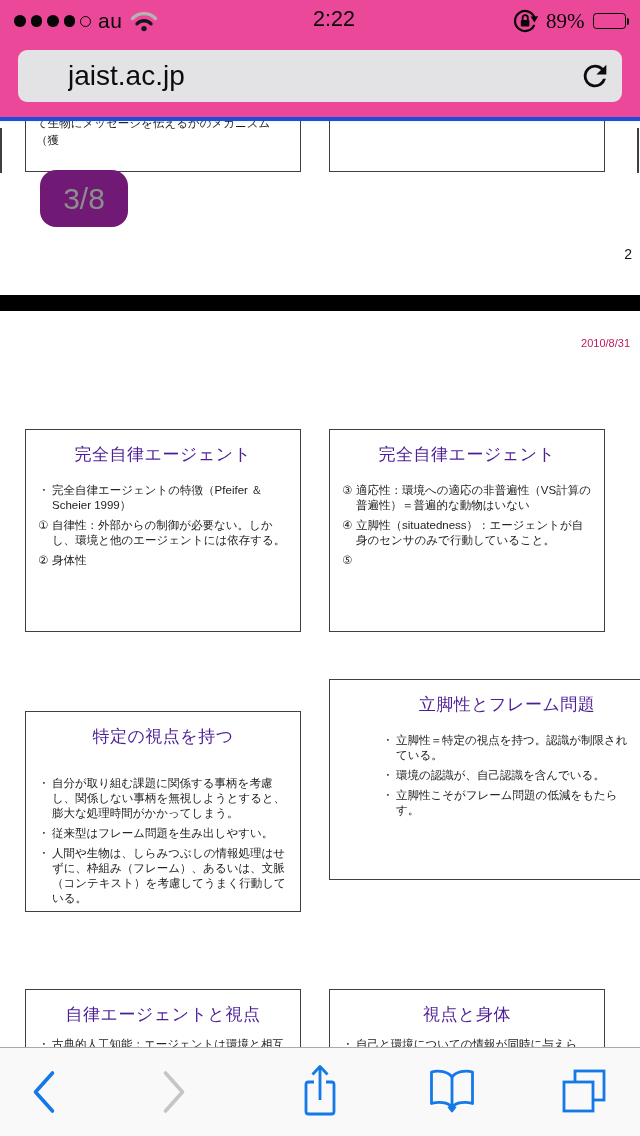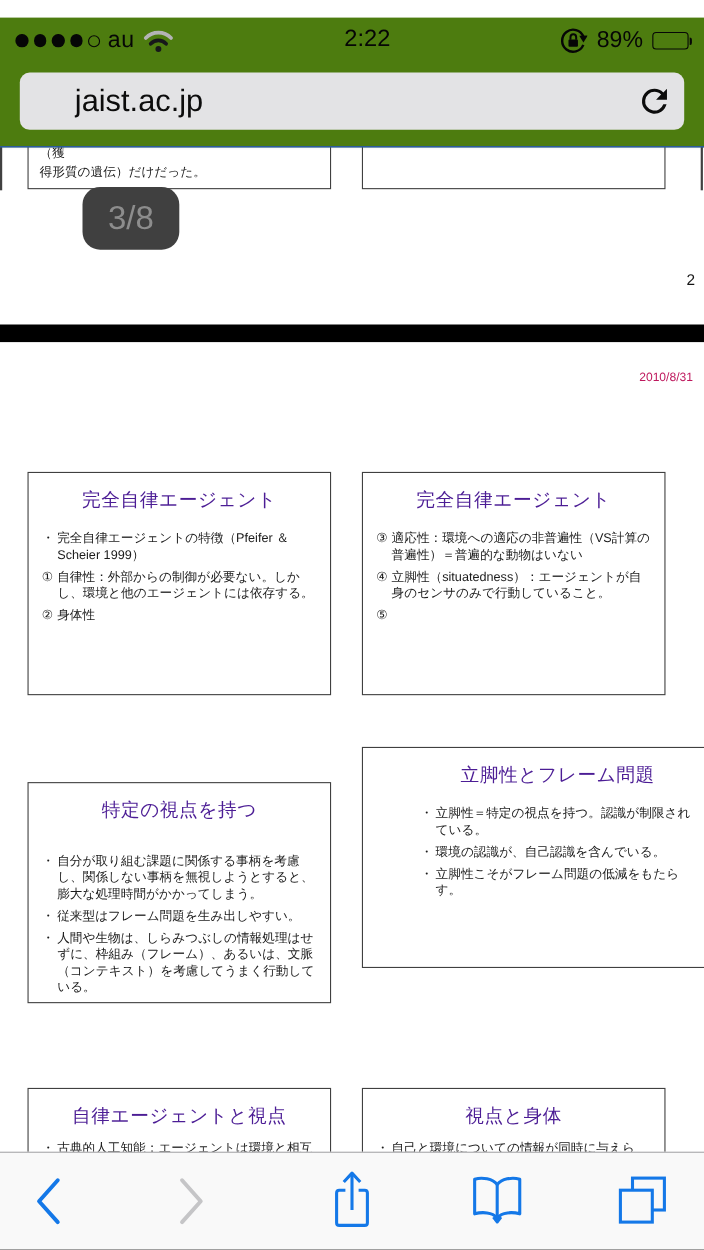--- a/index.html
+++ b/index.html
@@ -5,33 +5,33 @@
   html,body { margin:0; padding:0; background:#444; }
   .screen {
     position:relative; width:640px; height:1136px; margin:0 auto;
     background:#fff; overflow:hidden;
     font-family:"Liberation Sans","DejaVu Sans",sans-serif;
     color:#161616; -webkit-font-smoothing:antialiased;
   }
 
   
   .chrome {
-    position:absolute; top:16px; left:0; right:0; height:117px;
-    background:#4d7c0f; border-bottom:1px solid #1d4ed8;
+    position:absolute; top:0; left:0; right:0; height:117px;
+    background:#ec4899; border-bottom:4px solid #1d4ed8;
     box-shadow:0 1px 2px rgba(0,0,0,.06); z-index:30;
   }
   .status-bar { position:absolute; top:0; left:0; right:0; height:42px; }
   .sb-left { position:absolute; left:14px; top:0; height:42px; display:flex; align-items:center; gap:7px; }
   .dots { display:flex; gap:5px; align-items:center; }
   .dot { width:11.5px; height:11.5px; border-radius:50%; background:#060606; }
   .dot.empty { background:transparent; border:1.3px solid #060606; width:9px; height:9px; }
   .carrier { font-size:21px; color:#060606; letter-spacing:.5px; }
   .sb-time { position:absolute; left:0; right:0; top:7px; text-align:center; font-size:21.5px; font-weight:500; color:#060606;margin-left:28px; }
   .sb-right { position:absolute; right:11px; top:0; height:42px; display:flex; align-items:center; gap:8px; }
-  .pct { font-size:21px; color:#060606; }
+  .pct { font-size:21px; color:#060606;font-family:Liberation Serif, serif; }
   .battery { display:flex; align-items:center; }
   .bat-body { width:33px; height:16px; border:1.5px solid #060606; border-radius:3.5px; padding:1.5px; box-sizing:border-box; }
   .bat-fill { height:100%; width:89%; background:#060606; border-radius:1px; }
   .bat-nub { width:2.5px; height:7px; background:#060606; border-radius:0 2px 2px 0; margin-left:1px; }
 
   .url-bar {
     position:absolute; left:18px; right:18px; top:50px; height:52px;
     background:#e3e3e5; border-radius:9px;
   }
   .url-text {
@@ -50,22 +50,22 @@
   .slide-body.row3 { margin-top:11px; }
   .li { position:relative; padding-left:14px; margin-bottom:5px; }
   .li .mk { position:absolute; left:0; top:0; }
 
   .partial-text { position:absolute; left:10px; top:145px; width:252px; font-size:11.5px; line-height:17px; color:#1b1b1b; }
 
   .edge-line { position:absolute; width:2px; height:45px; top:10px; background:#404040; }
 
   .page-chip {
     position:absolute; left:40px; top:52px; width:88px; height:57px;
-    background:#404040; border-radius:16px; color:#8d8d8d;
-    font-size:30px; line-height:57px; text-align:center; font-weight:400;margin-left:35px;
+    background:#701a75; border-radius:16px; color:#8d8d8d;
+    font-size:30px; line-height:57px; text-align:center; font-weight:400;
   }
   .pagenum { position:absolute; right:8px; top:128px; font-size:14px; color:#141414; }
   .divider-bar { position:absolute; left:0; right:0; top:177px; height:16px; background:#000; }
   .date-header { position:absolute; right:10px; top:219px; font-size:11px; color:#be185d; }
 
   
   .toolbar {
     position:absolute; left:0; right:0; bottom:0; height:88px;
     background:#f9f9f9; border-top:1px solid #a9a9ab; z-index:30;
   }
@@ -124,21 +124,20 @@
   </div>
 
   <div class="content">
 
     <div class="edge-line" style="left:0;"></div>
     <div class="edge-line" style="left:637px;"></div>
 
     <div class="slide-box" style="left:25px; top:-149px; height:201px;">
       <div class="partial-text">
         <div>て生物にメッセージを伝えるかのメカニズム（獲</div>
-        <div>得形質の遺伝）だけだった。</div>
       </div>
     </div>
     <div class="slide-box" style="left:329px; top:-149px; height:201px;"></div>
 
     <div class="page-chip">3/8</div>
     <div class="pagenum">2</div>
 
     <div class="divider-bar"></div>
     <div class="date-header">2010/8/31</div>
 

